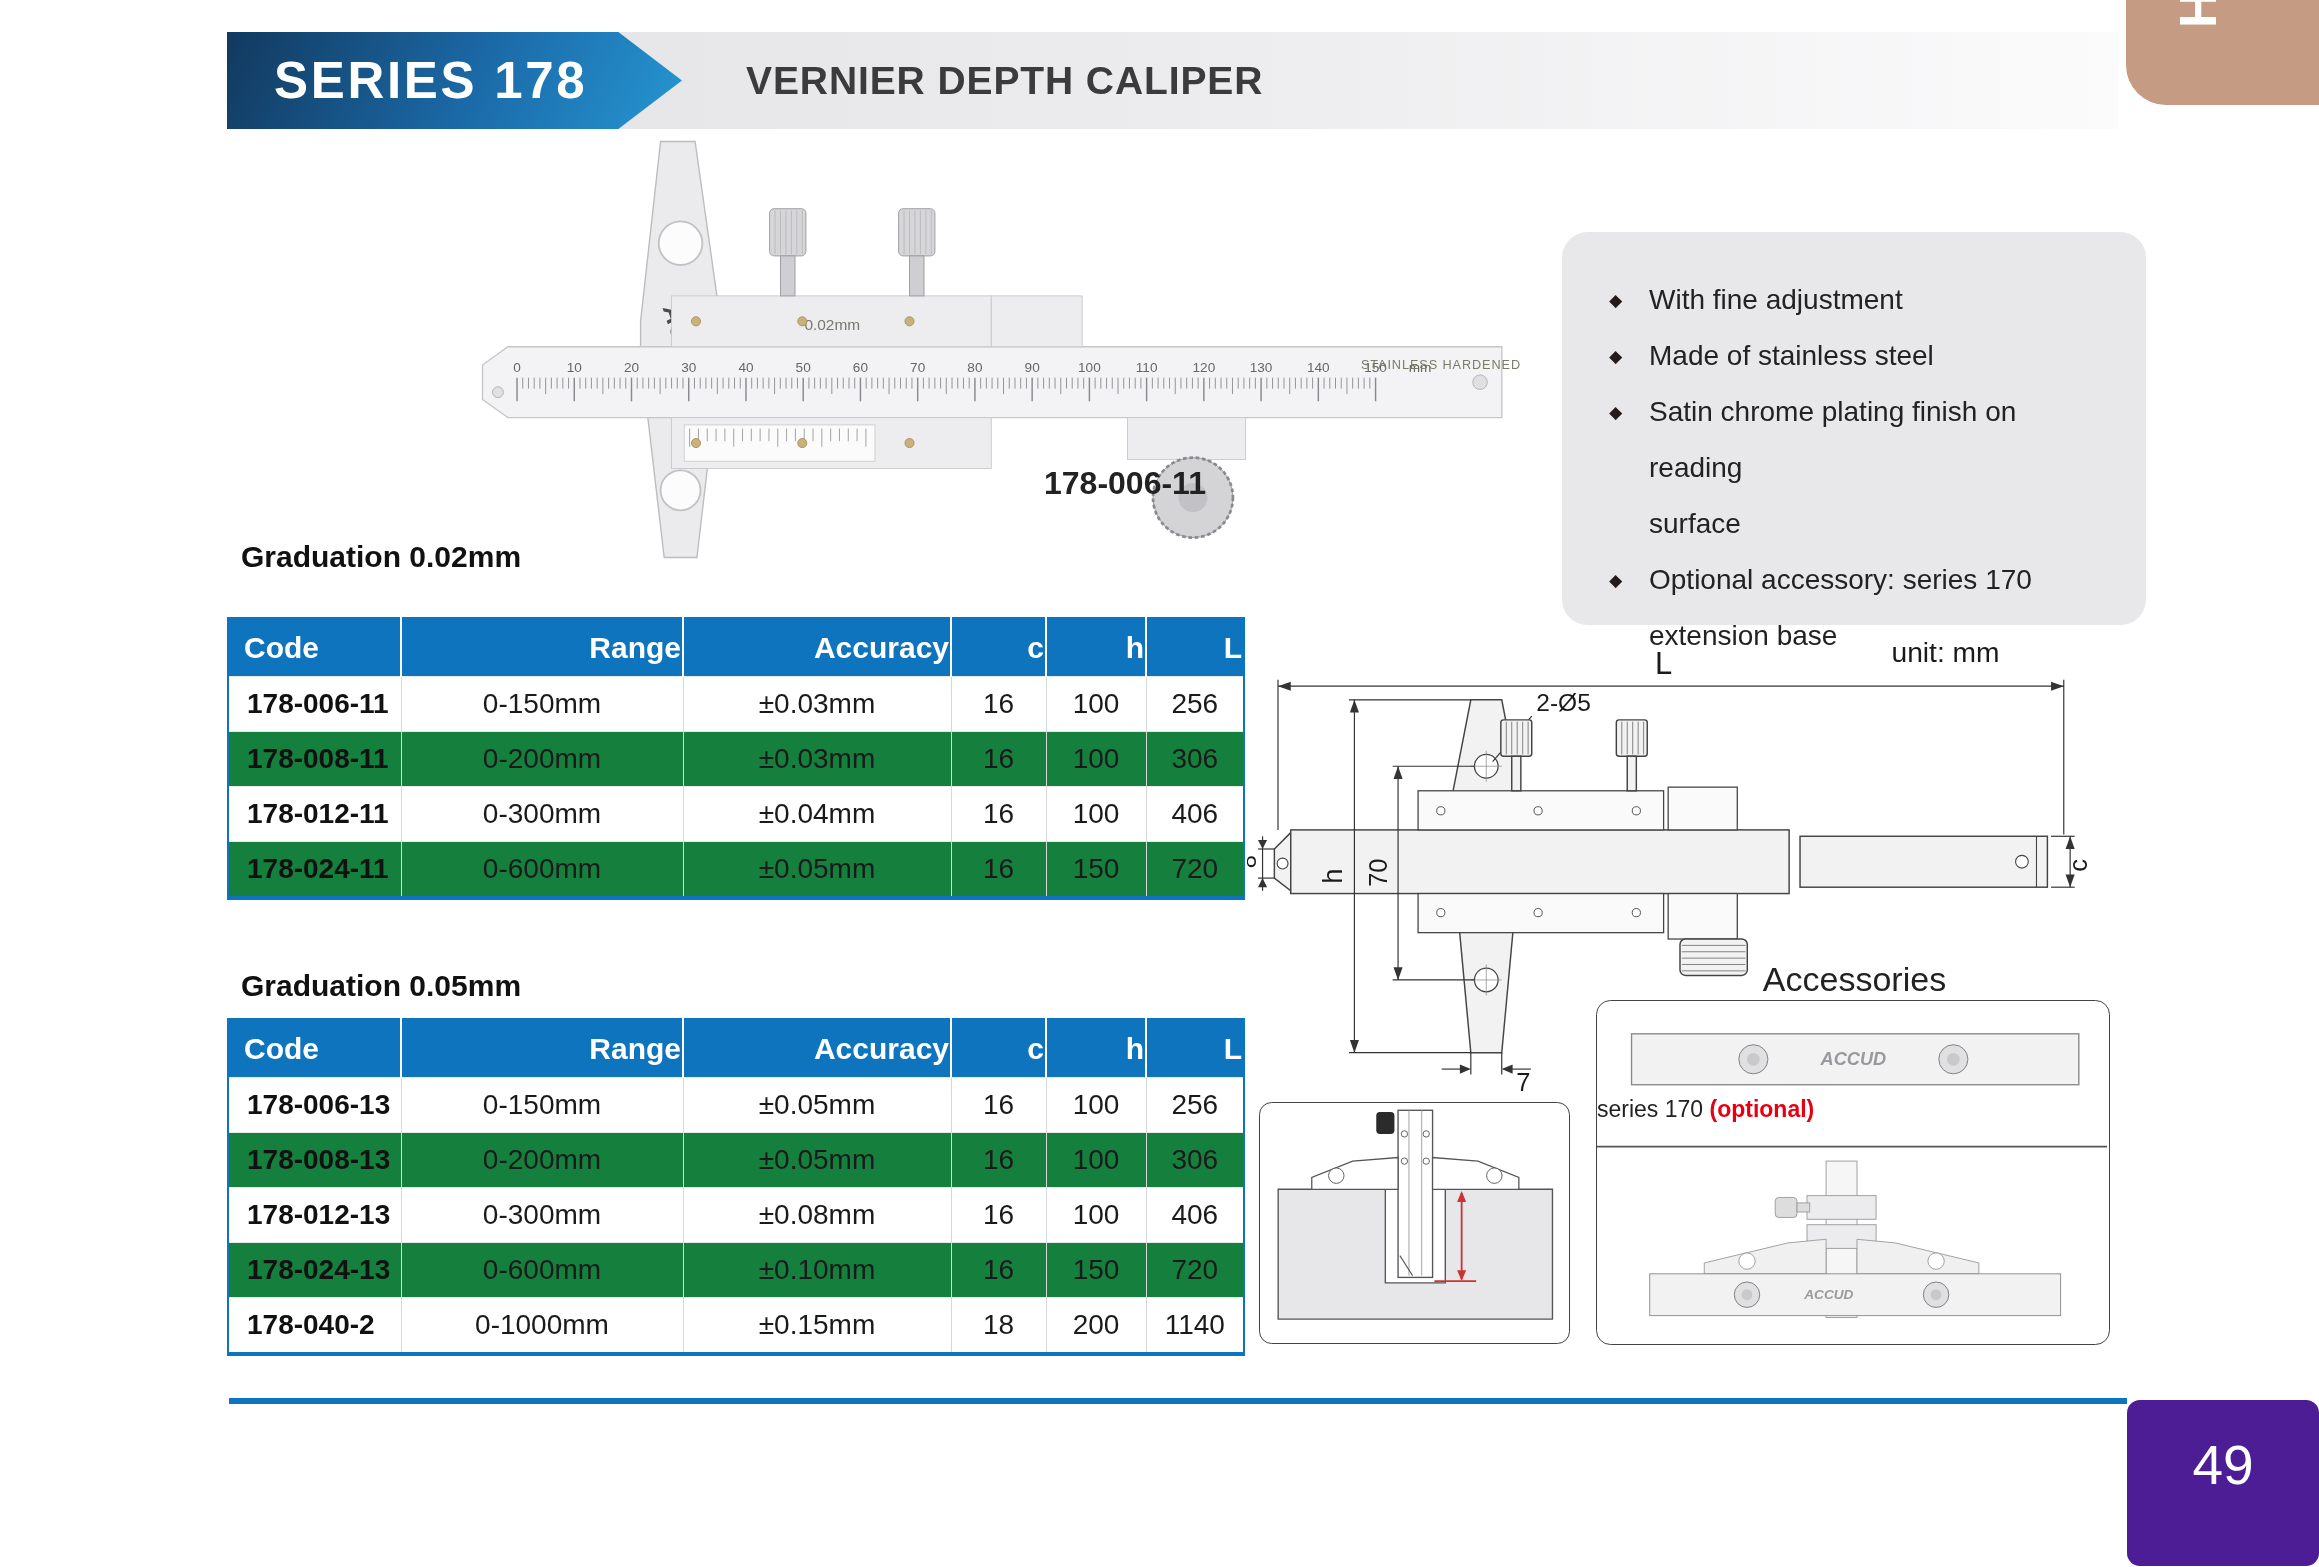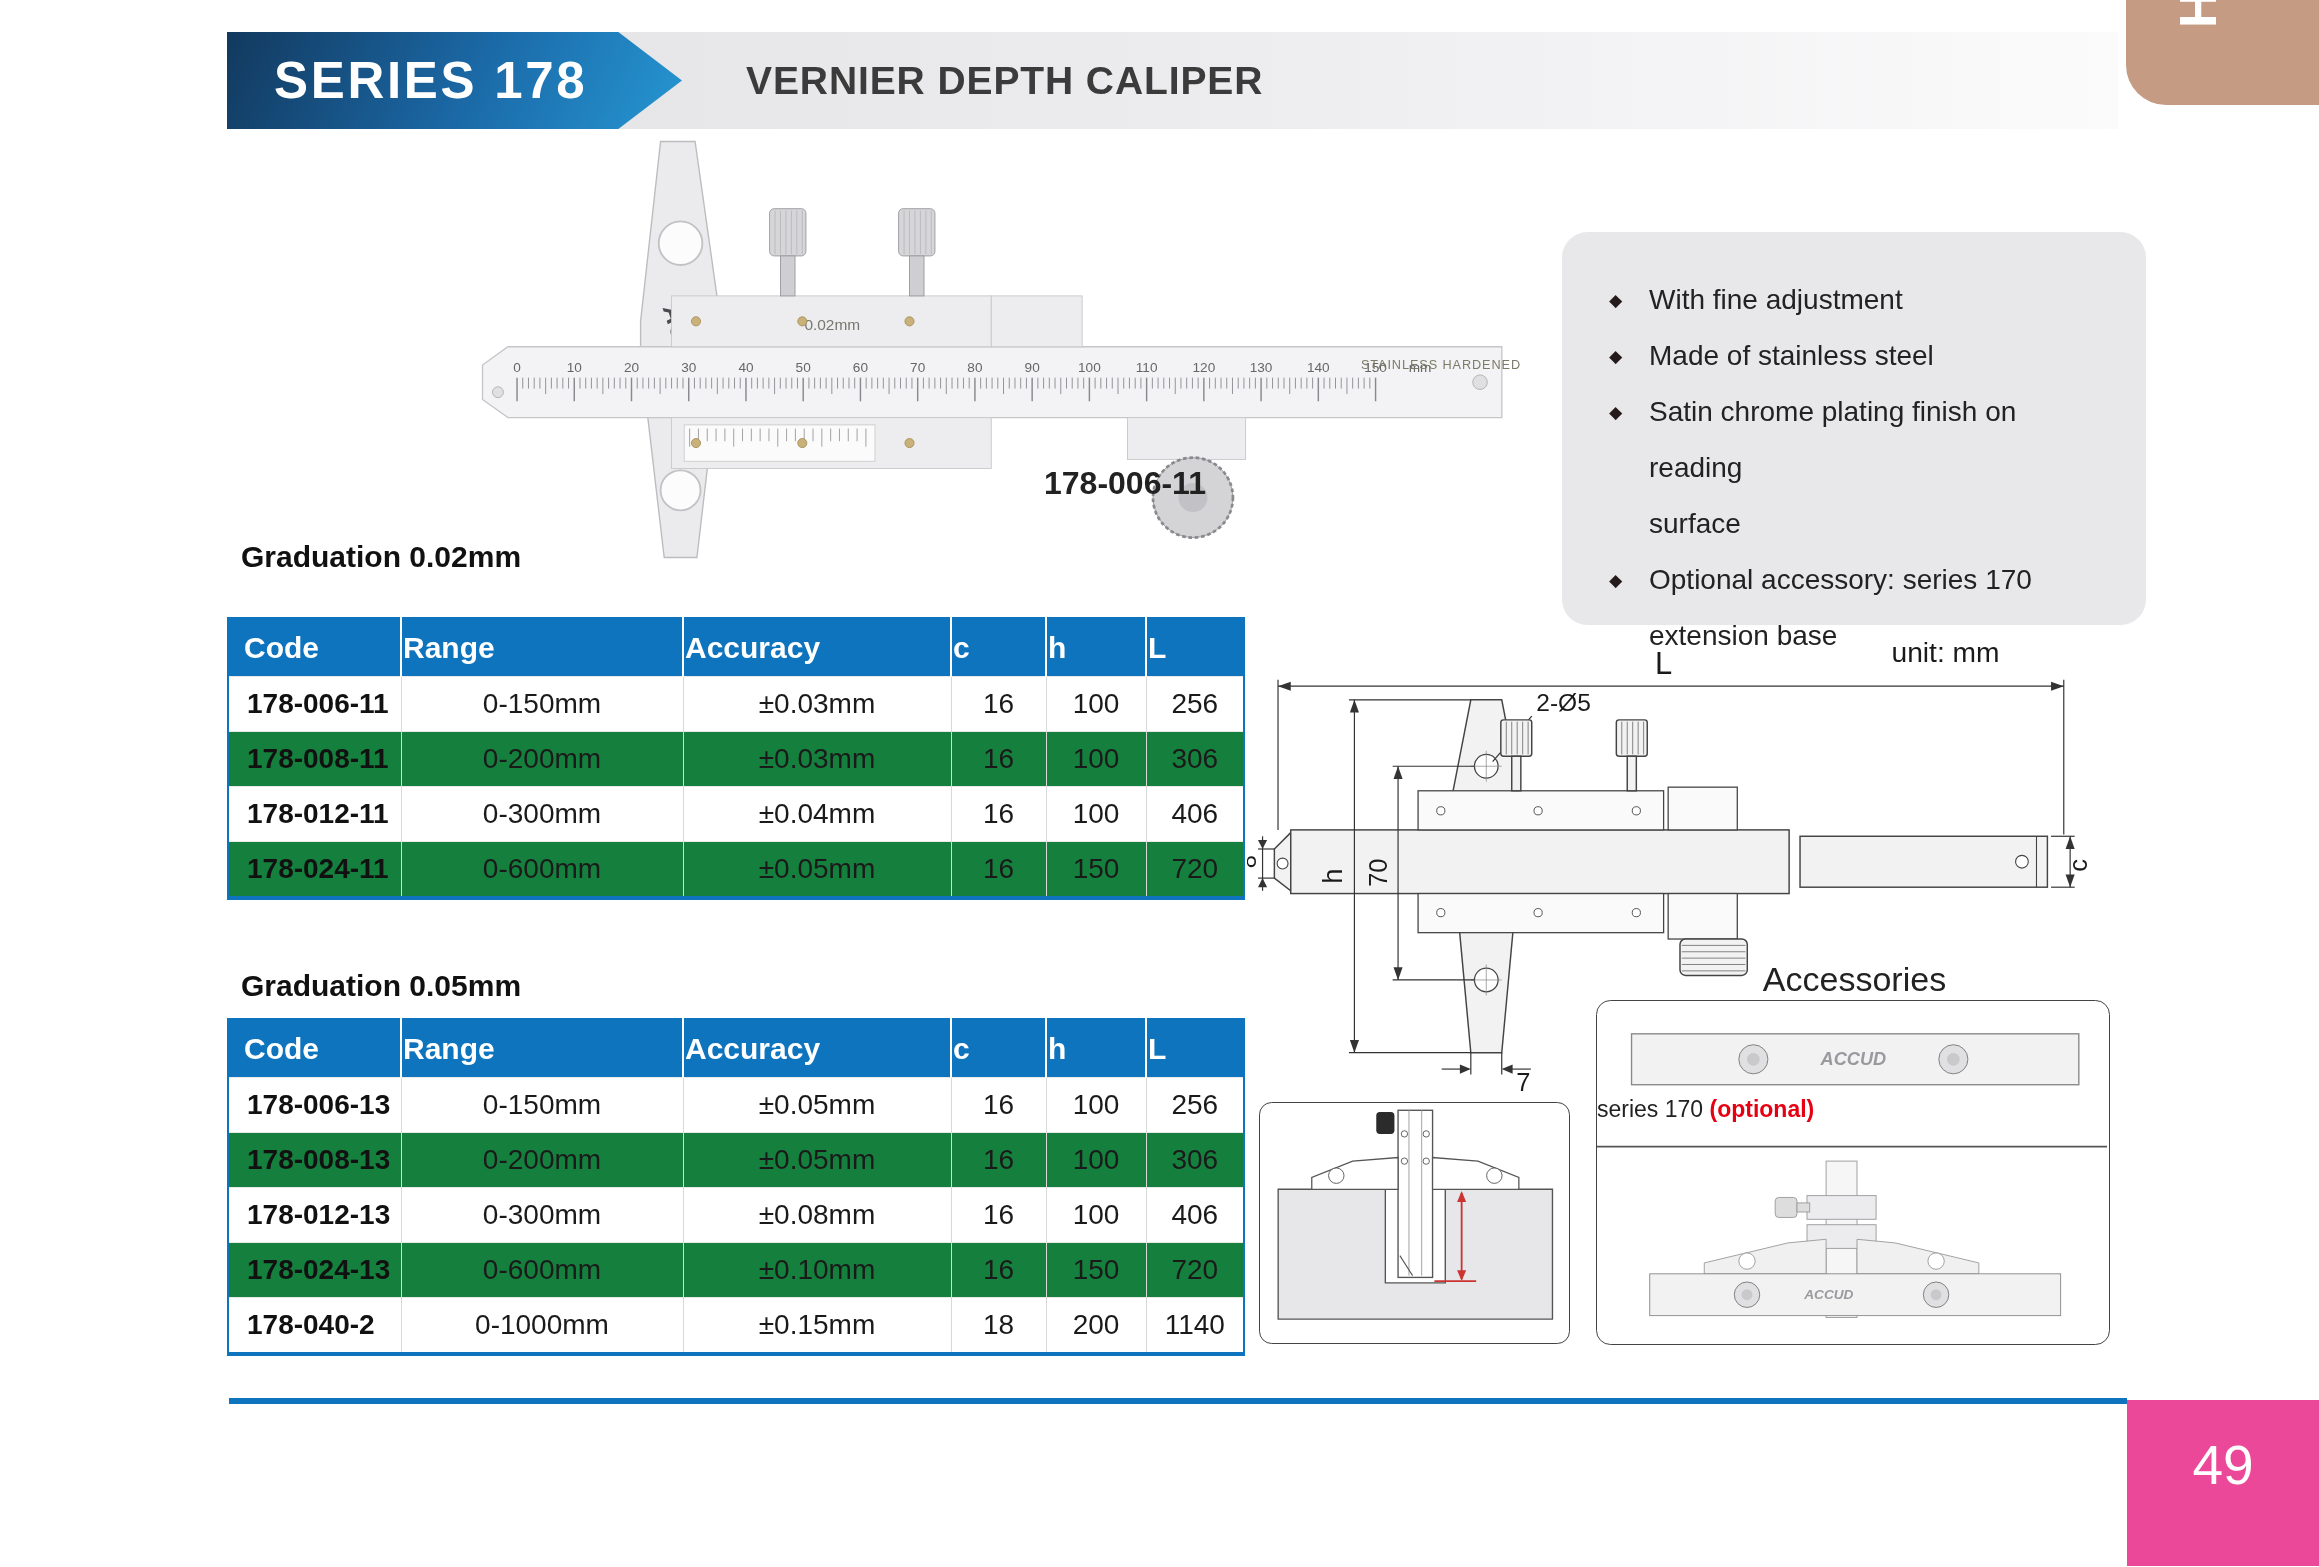--- a/index.html
+++ b/index.html
@@ -51,21 +51,21 @@
   }
   #grad1{top:540px;} #grad2{top:969px;}
   
   .spec-table{
     position:absolute;left:227px;width:1016px;border-collapse:collapse;table-layout:fixed;
     border:2.7px solid #0f74be;border-bottom-width:4.5px;
   }
   #table0{top:617px;} #table1{top:1018px;}
   .spec-table th{
     background:#0f74be;color:#fff;font-size:30px;font-weight:bold;height:55px;
-    border-right:2.7px solid #fff;text-align:left;
+    border-right:2.7px solid #fff;text-align:right;
   }
   .spec-table th:first-child{text-align:left;padding-left:15px;}
   .spec-table th:last-child{border-right:none;}
   .spec-table td{
     font-size:28px;color:#1a1a1a;height:52px;text-align:center;
     border-right:1.8px solid #d8d8d8;border-top:1.8px solid #e9e9e9;background:#fff;
   }
   .spec-table td:last-child{border-right:none;}
   .spec-table tr.alt td{background:#15803d;}
   .spec-table td.code{font-weight:bold;text-align:left;padding-left:18px;color:#111;}
@@ -86,21 +86,21 @@
     position:absolute;left:0;top:95px;width:100%;text-align:left;font-size:23px;color:#222;
   }
   .acc-caption .optional{color:#e60012;font-weight:bold;}
   .app-box{
     position:absolute;left:1259px;top:1102px;width:311px;height:242px;
     border:1.8px solid #444;border-radius:12.7px;box-sizing:border-box;background:#fff;
   }
   
   .rule-line{position:absolute;left:229px;top:1398px;width:1898px;height:6.4px;background:#0f74be;}
   .page-box{
-    position:absolute;left:2127px;top:1400px;width:192px;height:166px;background:#ec4899;
+    position:absolute;left:2127px;top:1400px;width:192px;height:166px;background:#4c1d95;border-radius:13px;
   }
   .page-box .num{
     position:absolute;left:0;top:33px;width:100%;text-align:center;color:#fff;font-size:55px;
   }
   svg{position:absolute;}
   svg text{font-family:"Liberation Sans", sans-serif;}
   .part{fill:#f2f2f3;stroke:#444;stroke-width:1.6;}
   .part2{fill:#fafafa;stroke:#444;stroke-width:1.4;}
   .dim{stroke:#333;stroke-width:1.3;fill:none;}
   .arr{fill:#333;stroke:none;}

